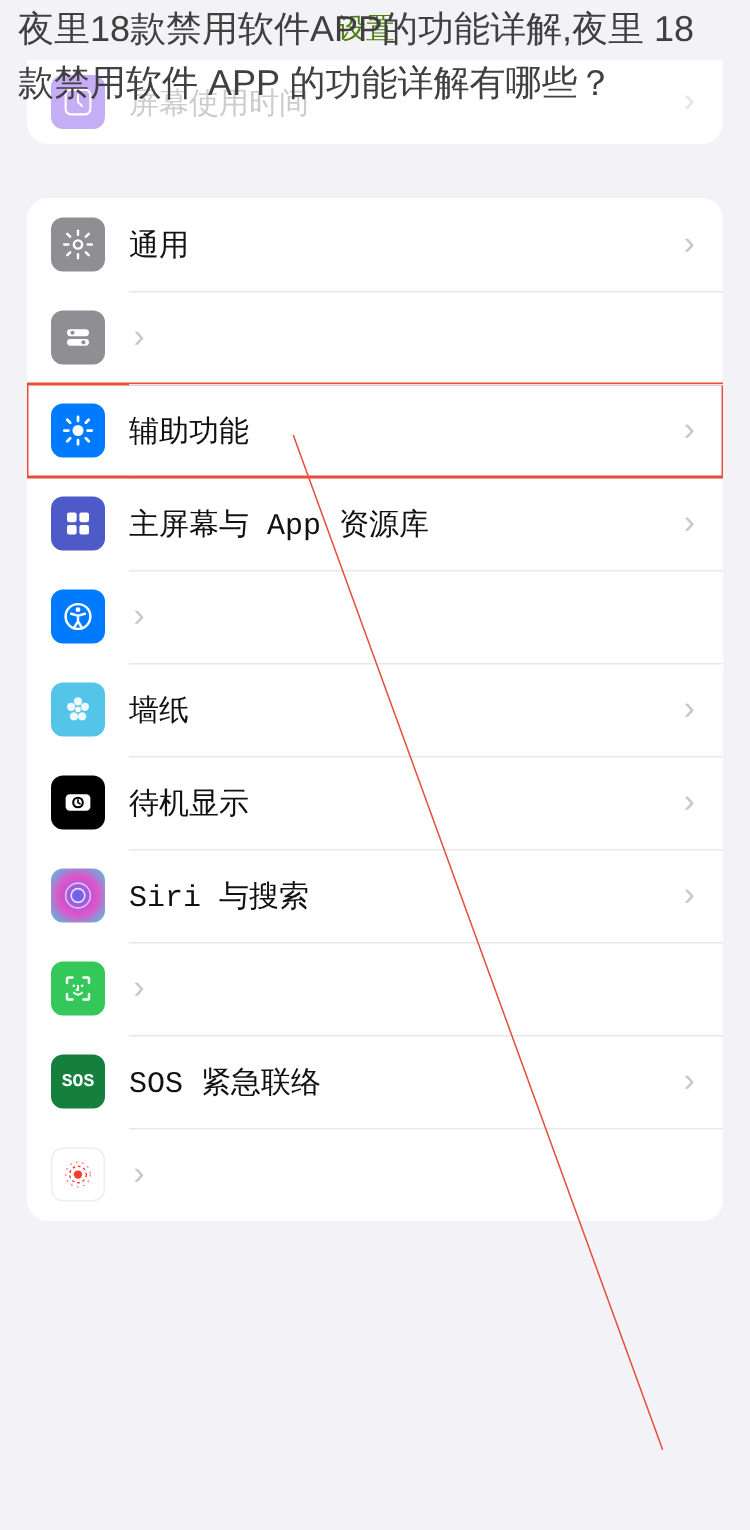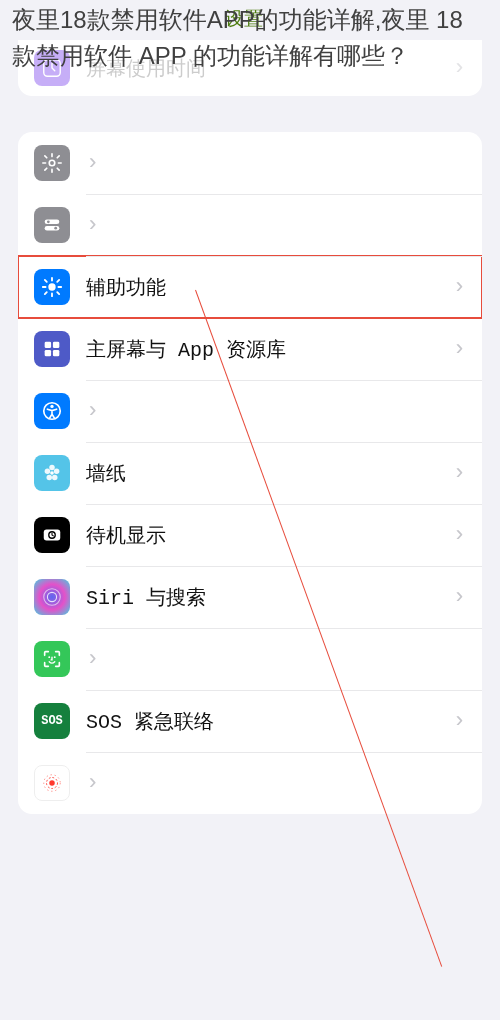--- a/index.html
+++ b/index.html
@@ -150,20 +150,21 @@
 
   <div class="group">
 
     <div class="row">
       <div class="icon-wrap ic-general">
         <svg width="22" height="22" viewBox="0 0 24 24">
             <circle cx="12" cy="12" r="3" fill="none" stroke="#fff" stroke-width="1.8"></circle>
             <path d="M12 2v3M12 19v3M4.2 4.2l2.1 2.1M17.7 17.7l2.1 2.1M2 12h3M19 12h3M4.2 19.8l2.1-2.1M17.7 6.3l2.1-2.1" stroke="#fff" stroke-width="1.8" stroke-linecap="round"></path>
           </svg>
       </div>
+      <div class="row-label">通用</div>
       <div class="chevron">›</div>
     </div>
 
     <div class="row">
       <div class="icon-wrap ic-control">
         <svg width="22" height="22" viewBox="0 0 24 24">
             <rect x="4" y="6" width="16" height="5" rx="2.5" fill="#fff"></rect>
             <circle cx="8" cy="8.5" r="1.5" fill="#8e8e93"></circle>
             <rect x="4" y="13" width="16" height="5" rx="2.5" fill="#fff"></rect>
             <circle cx="16" cy="15.5" r="1.5" fill="#8e8e93"></circle>

